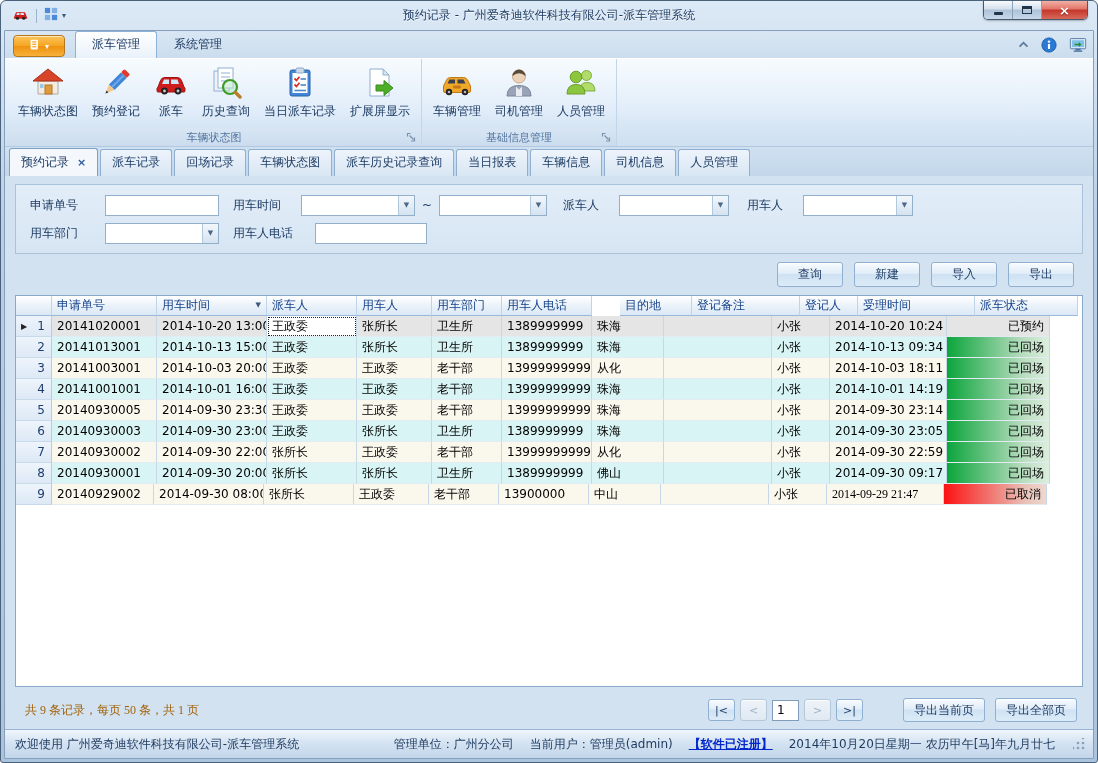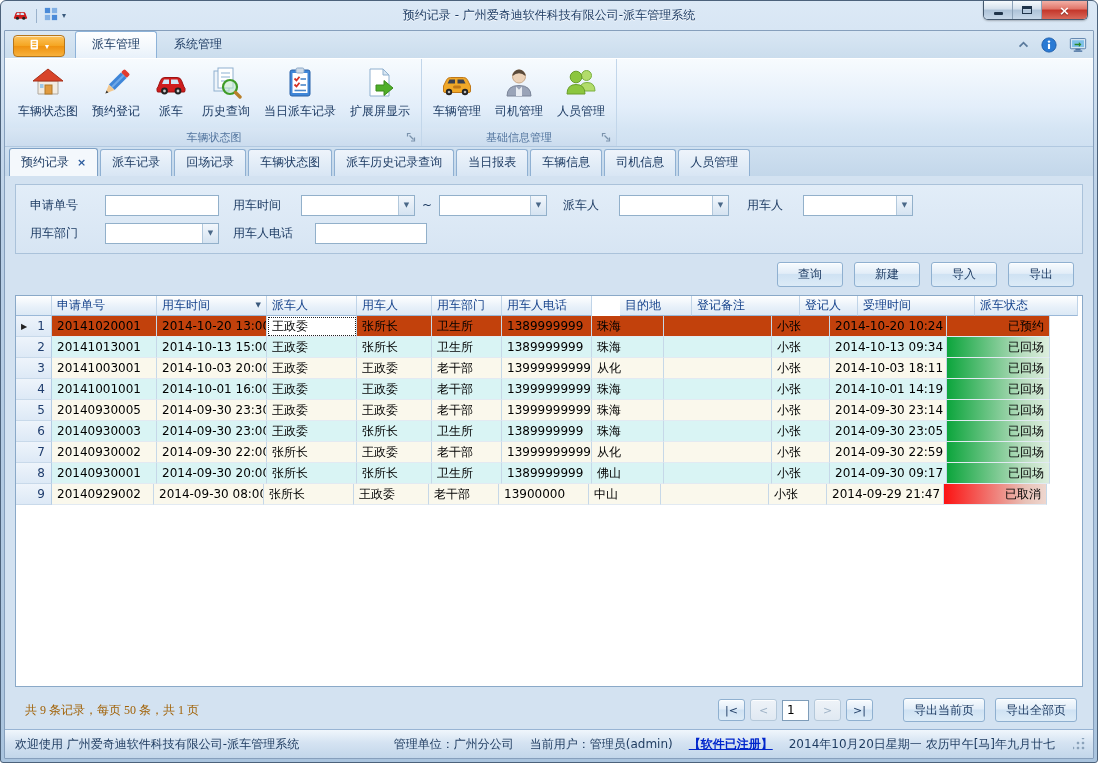--- a/index.html
+++ b/index.html
@@ -86,21 +86,21 @@
   .t-cell { flex:none; padding:2px 5px; border-right:1px solid #c6d8e8; border-bottom:1px solid #e2eaf2;
     white-space:nowrap; overflow:hidden; color:#000; height:21px; line-height:17px; }
   .t-row.header .t-cell { height:20px; background:linear-gradient(#ffffff,#e7f0f9 60%,#dcE9f5);
     border-right:1px solid #c0d4e8; border-bottom:1px solid #9ab8d8; color:#15428b; display:flex; align-items:center; }
   .h-arrow { margin-left:auto; font-size:7px; color:#39587c; }
   .t-cell.rowhead { background:linear-gradient(#eef4fb,#dde9f6); border-right:1px solid #b5cde4;
     border-bottom:1px solid #c8d9ea; color:#1f3d6e; display:flex; align-items:center; justify-content:flex-end; gap:3px; padding-right:6px; }
   .cur-arrow { font-size:8px; color:#222; margin-right:auto; }
   .t-row.odd  .t-cell:not(.rowhead) { background:#faf8ec; }
   .t-row.even .t-cell:not(.rowhead) { background:#d9f4f4; }
-  .t-row.current .t-cell:not(.rowhead) { background:#c2410c; }
+  .t-row.current .t-cell:not(.rowhead) { background:#e5e5e5; }
   .t-cell.focused { background:#fff !important; outline:1px dotted #222; outline-offset:-2px; }
   .t-cell.status { text-align:right; }
   .t-cell.status.green { background:linear-gradient(90deg,#0ca53c,#b9ddc0 75%,#ddeede) !important; }
   .t-cell.status.red   { background:linear-gradient(90deg,#fc1212,#e8c2b8 80%,#eed7cf) !important; }
 
   .grid-footer { height:30px; display:flex; align-items:center; padding:0 6px 0 10px; gap:10px; }
   .summary { color:#a16207; margin-right:auto;font-family:Liberation Serif, serif; }
   .pager { display:flex; gap:5px; align-items:center; }
   .pager .btn { min-width:27px; width:27px; height:22px; padding:0; font-size:11px; }
   .page-input { width:27px; height:21px; border:1px solid #7f9db9; text-align:left; padding:0 4px; font:inherit; }
@@ -599,35 +599,35 @@
             </div>
             <div class="t-cell" style="width: 102px;">20140929002</div>
             <div class="t-cell" style="width: 110px;">2014-09-30 08:00</div>
             <div class="t-cell" style="width: 90px;">张所长</div>
             <div class="t-cell" style="width: 75px;">王政委</div>
             <div class="t-cell" style="width: 70px;">老干部</div>
             <div class="t-cell" style="width: 90px;">13900000</div>
             <div class="t-cell" style="width: 72px;">中山</div>
             <div class="t-cell" style="width: 108px;"></div>
             <div class="t-cell" style="width: 58px;">小张</div>
-            <div class="t-cell" style="width: 117px;">2014-09-29 21:47</div>
+            <div class="t-cell" style="width: 117px; font-family: Liberation Serif, serif;">2014-09-29 21:47</div>
             <div class="t-cell status red" style="width: 103px;">已取消</div>
           </div>
         </div>
 
       <div class="grid-footer">
         <span class="summary">共 9 条记录，每页 50 条，共 1 页</span>
         <div class="pager">
           <button class="btn">|&lt;</button>
           <button class="btn disabled">&lt;</button>
           <input class="page-input" value="1" style="">
           <button class="btn disabled">&gt;</button>
           <button class="btn">&gt;|</button>
         </div>
-        <button class="btn export" style="margin-left:20px">导出当前页</button>
+        <button class="btn export" style="margin-left:30px">导出当前页</button>
         <button class="btn export">导出全部页</button>
       </div>
     </div>
 
     <div class="statusbar">
       <span>欢迎使用 广州爱奇迪软件科技有限公司-派车管理系统</span>
       <span class="sb-flex"></span>
       <span>管理单位：广州分公司</span>
       <span>当前用户：管理员(admin)</span>
       <a class="reg">【软件已注册】</a>

